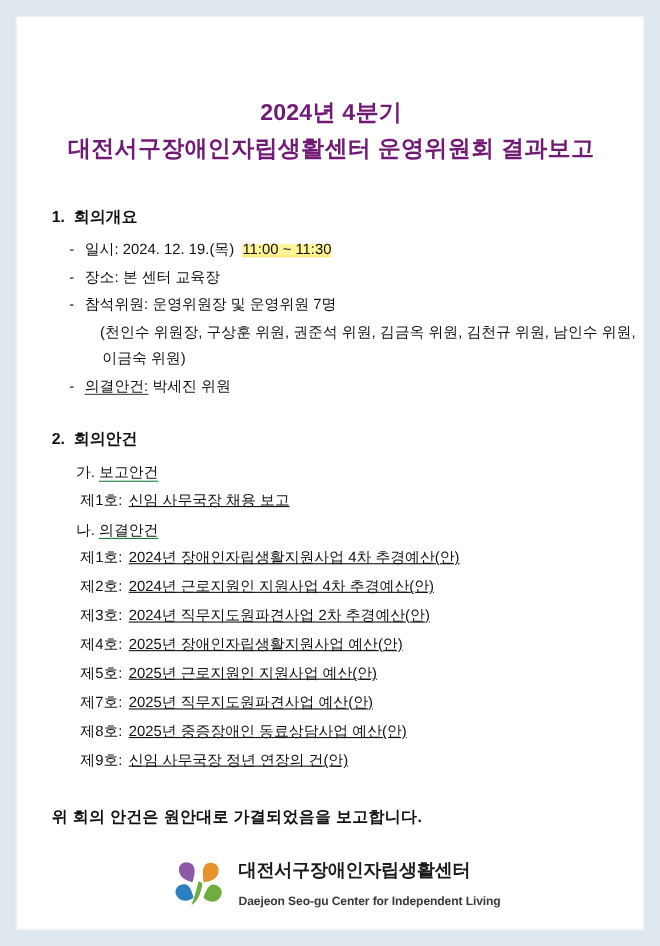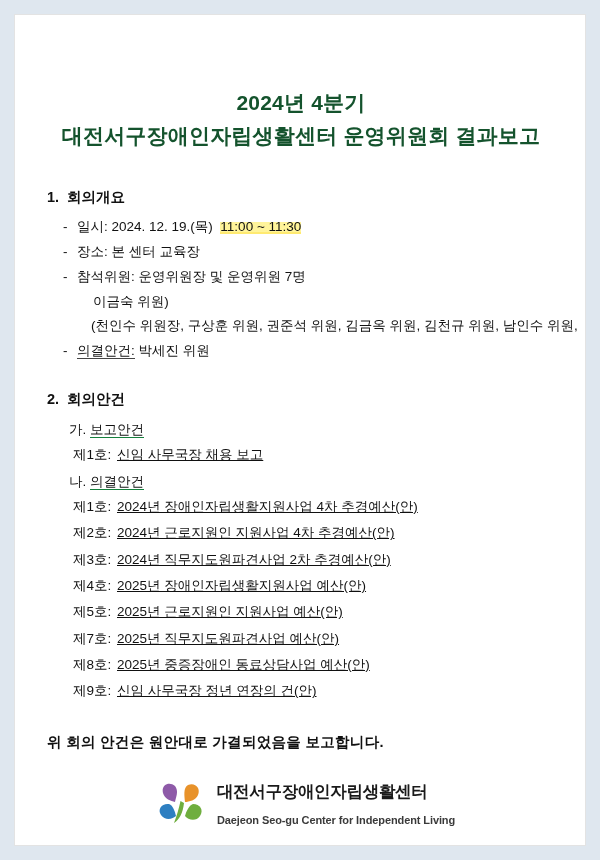--- a/index.html
+++ b/index.html
@@ -33,21 +33,21 @@
   }
 
   
   .title-block {
     text-align: center;
     margin-top: 72px;
   }
   .title-line {
     font-size: 21px;
     font-weight: bold;
-    color: #14532d;
+    color: #701a75;
     letter-spacing: 0.2px;
     line-height: 1.55;
   }
   .title-line.second {
     font-size: 21px;
   }
 
   
   .body {
     margin-top: 36px;
@@ -180,22 +180,22 @@
       </div>
 
       <div class="bullet-line">
         <span class="dash">-</span><span>장소:</span>&nbsp;<span>본  센터  교육장</span>
       </div>
 
       <div class="bullet-line">
         <span class="dash">-</span><span>참석위원:</span>&nbsp;<span>운영위원장  및  운영위원  7명</span>
       </div>
 
+      <div class="cont-line">(천인수  위원장,  구상훈  위원,  권준석  위원,  김금옥  위원,  김천규  위원,  남인수  위원,</div>
       <div class="cont-line indent2">이금숙  위원)</div>
-      <div class="cont-line">(천인수  위원장,  구상훈  위원,  권준석  위원,  김금옥  위원,  김천규  위원,  남인수  위원,</div>
 
       <div class="bullet-line">
         <span class="dash">-</span><span class="uline">의결안건:</span>&nbsp;<span>박세진  위원</span>
       </div>
 
       <div class="section-heading section2">
         <span class="num">2.</span><span>회의안건</span>
       </div>
 
       <div class="sub-heading">

